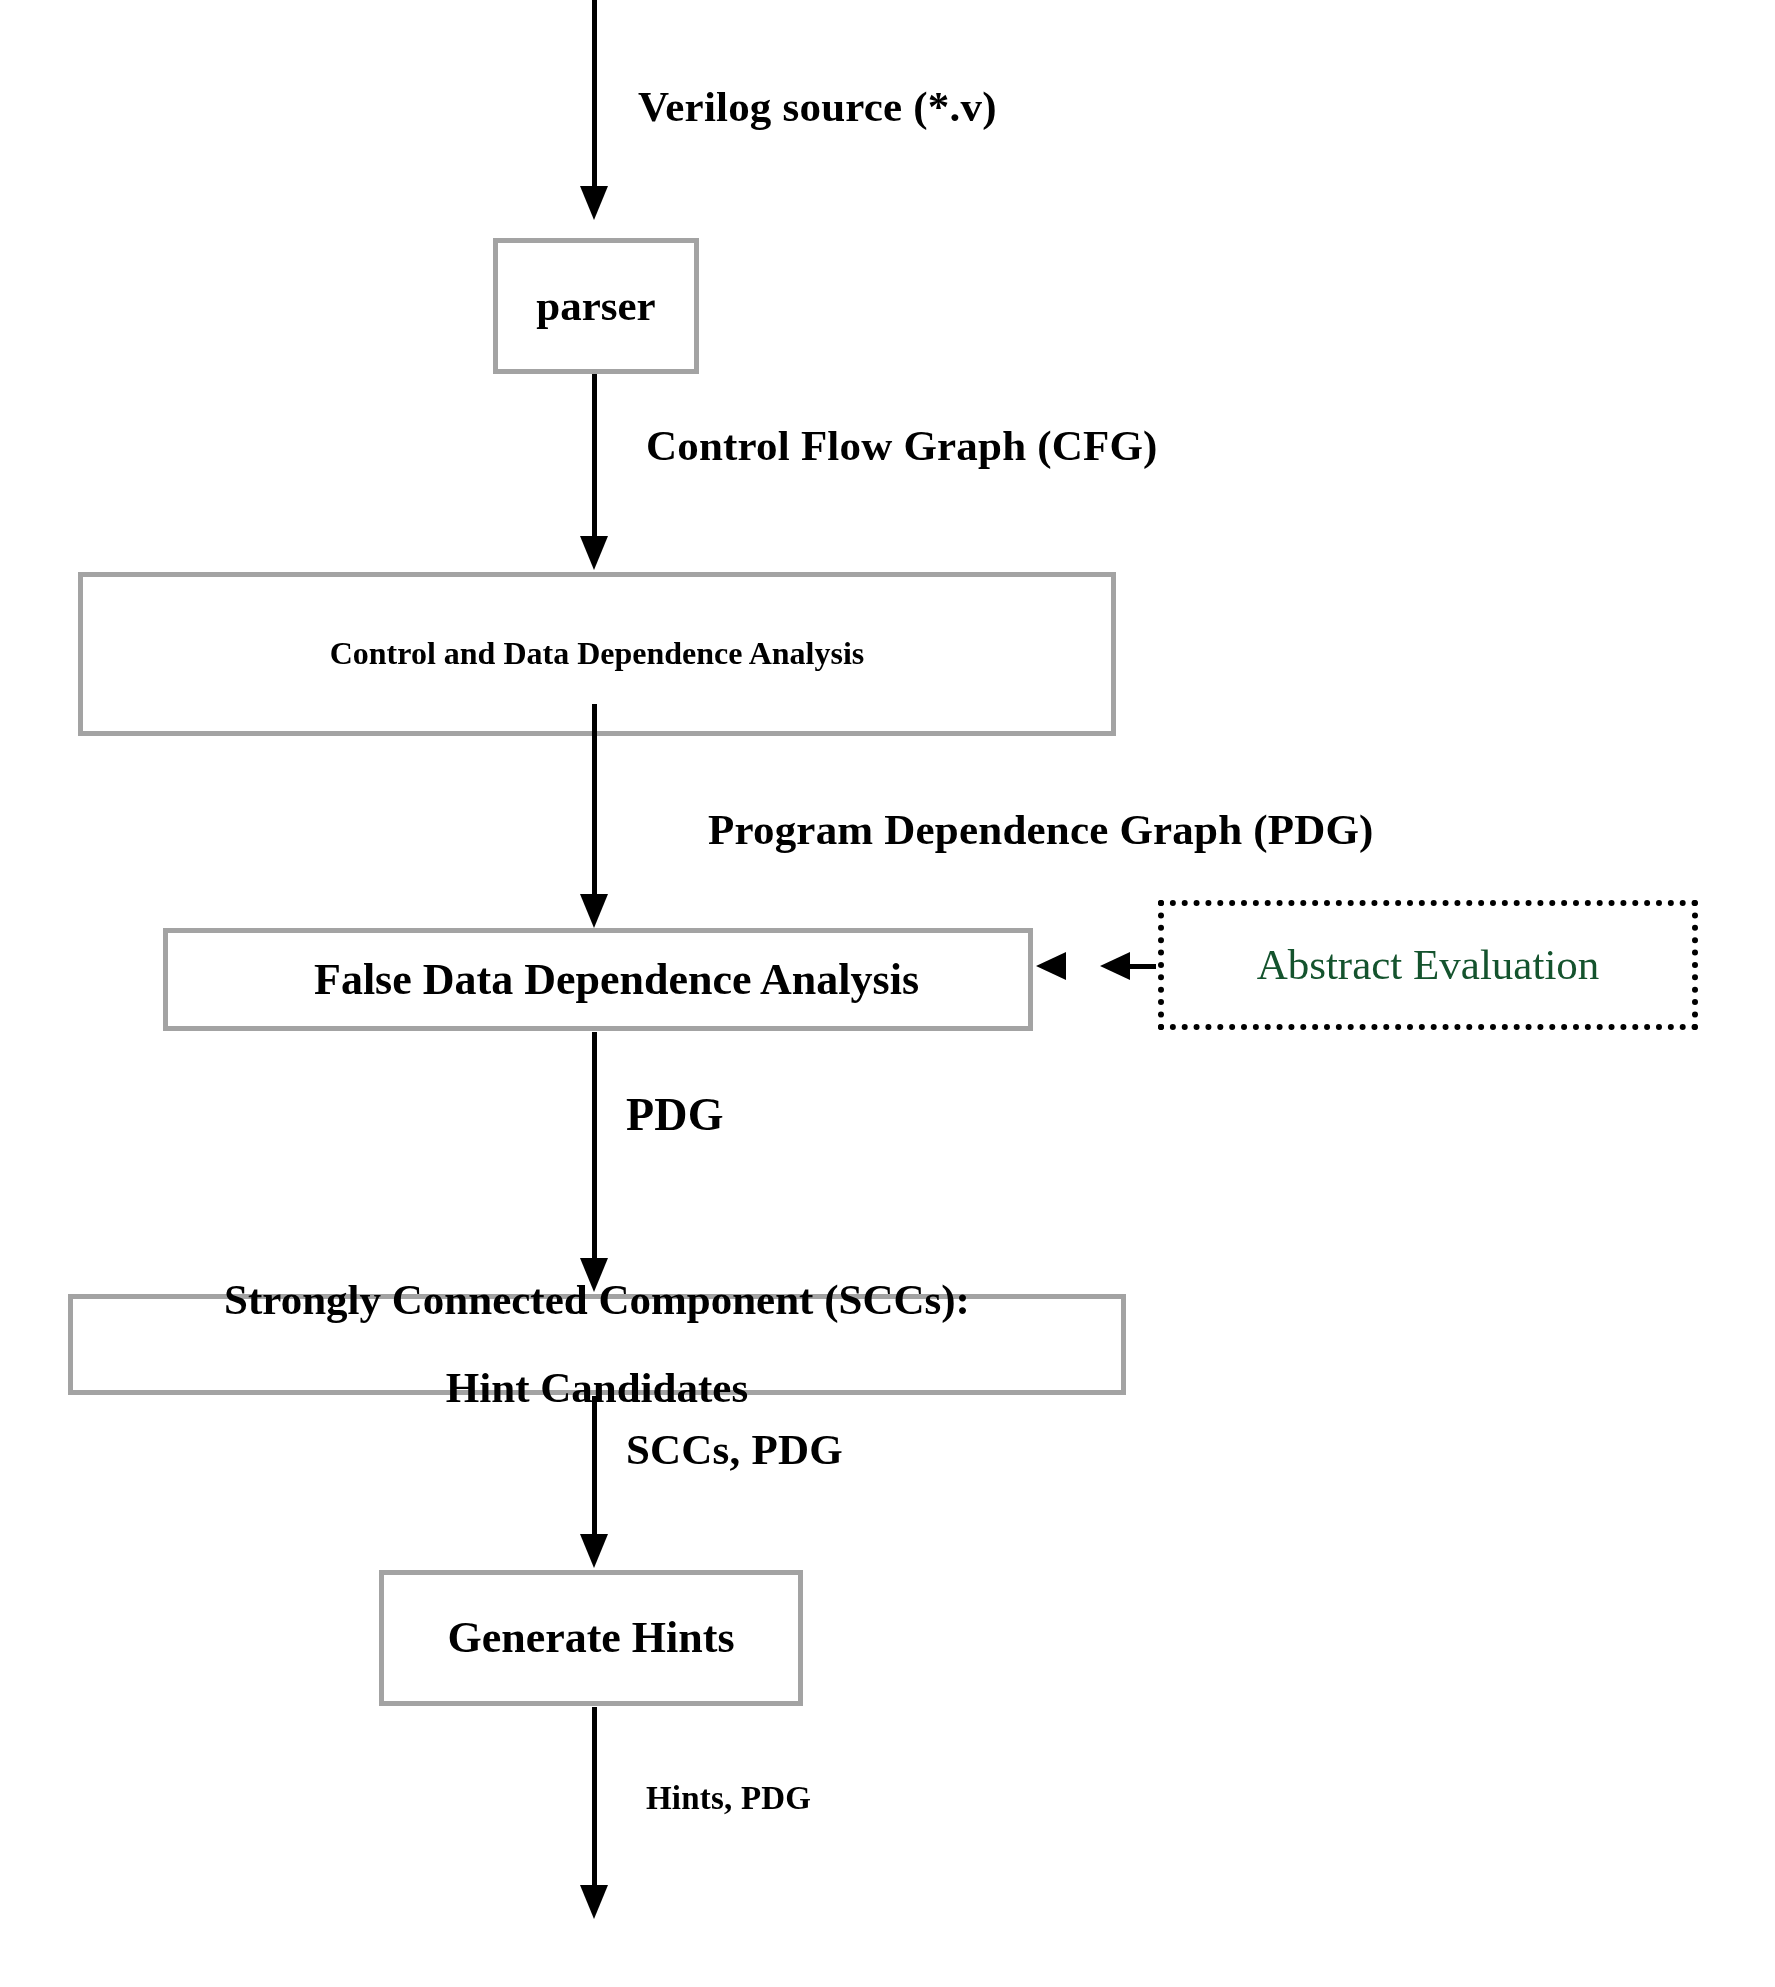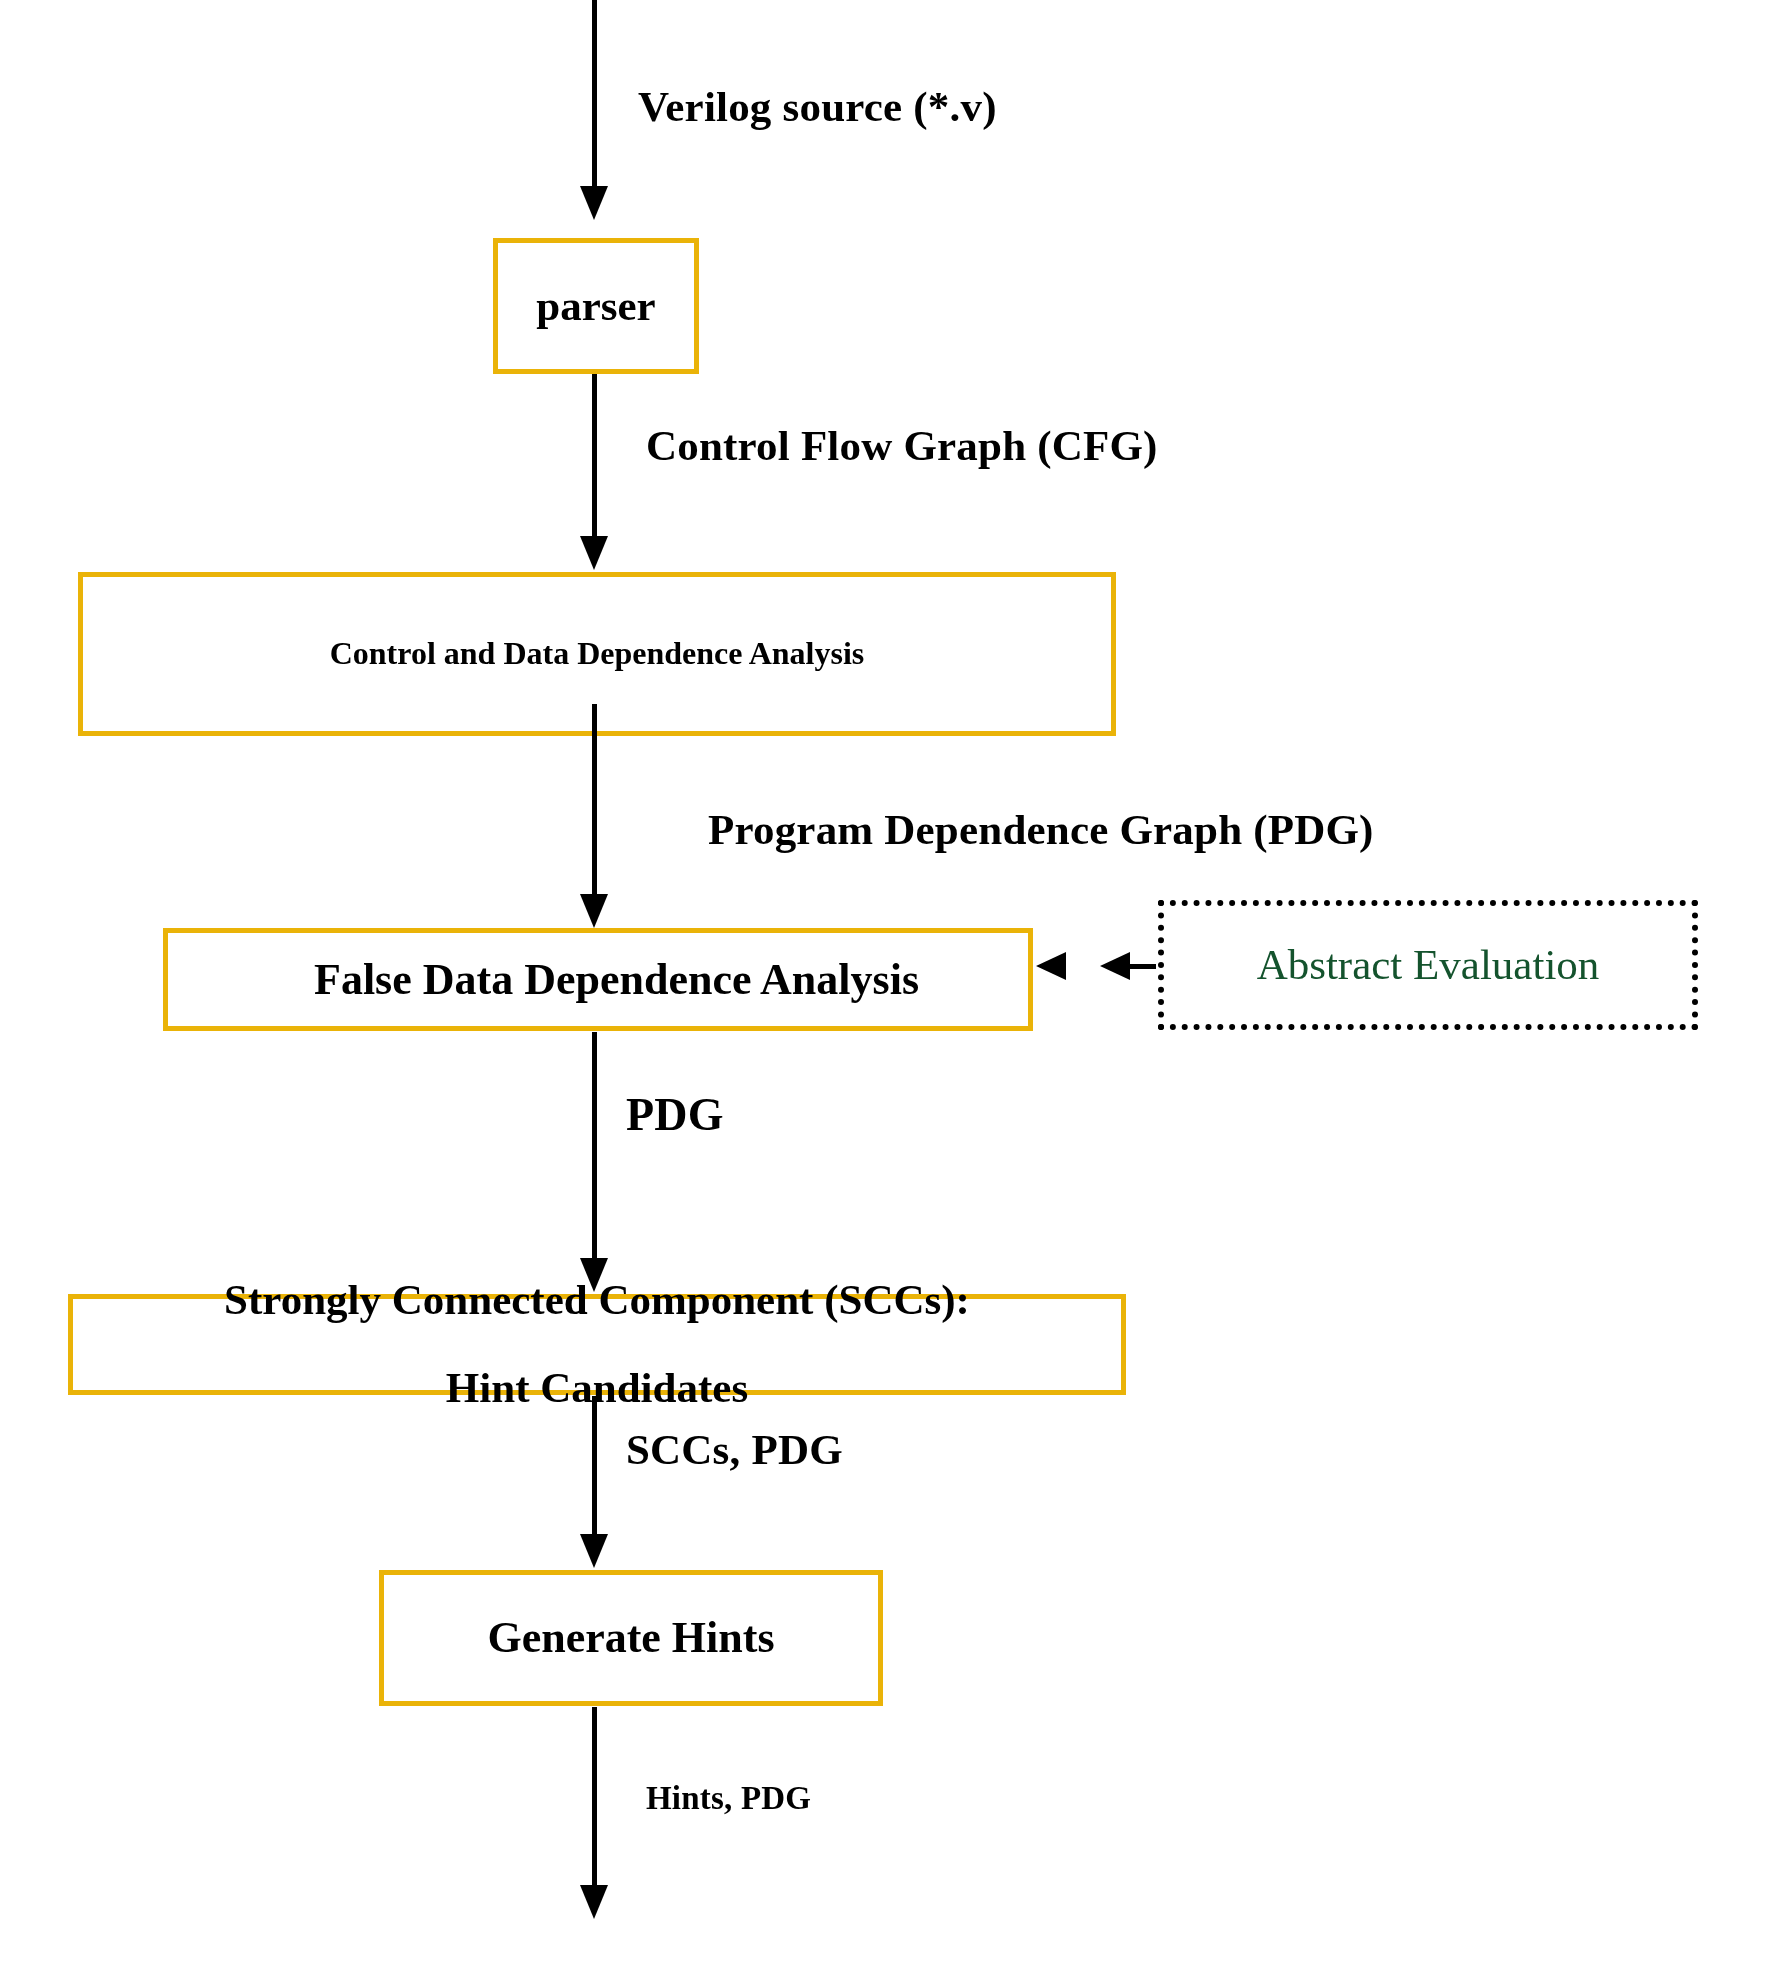--- a/index.html
+++ b/index.html
@@ -11,21 +11,21 @@
     position: relative;
     width: 1775px;
     height: 1987px;
     background: #ffffff;
     font-family: "Liberation Serif", "DejaVu Serif", serif;
     overflow: hidden;
   }
   .node {
     position: absolute;
     box-sizing: border-box;
-    border: 5px solid #eab308;
+    border: 5px solid #a3a3a3;
     background: #ffffff;
     display: flex;
     align-items: center;
     justify-content: center;
     text-align: center;
     color: #000000;
     font-weight: bold;
     line-height: 1.18;
   }
   .node-dotted {
@@ -122,21 +122,21 @@
 
   <div class="node" style="left:68px; top:1294px; width:1058px; height:101px; font-size:43px; flex-direction:column;gap:37px;">
     <span class="node-label">Strongly Connected Component (SCCs):</span>
     <span class="node-label">Hint Candidates</span>
   </div>
 
   <div class="vline" style="left:592px; top:1396px; height:140px;"></div>
   <div class="arrowhead-down" style="left:580px; top:1534px;"></div>
   <div class="edge-label" style="left:626px; top:1425px; font-size:43px;">SCCs, PDG</div>
 
-  <div class="node" style="left:379px; top:1570px; width:504px; height:136px; font-size:44px;">
+  <div class="node" style="left:379px; top:1570px; width:424px; height:136px; font-size:44px;">
     <span class="node-label">Generate Hints</span>
   </div>
 
   <div class="vline" style="left:592px; top:1707px; height:182px;"></div>
   <div class="arrowhead-down" style="left:580px; top:1885px;"></div>
   <div class="edge-label" style="left:646px; top:1780px; font-size:33px;">Hints, PDG</div>
 
 </div>
 
 </body></html>

